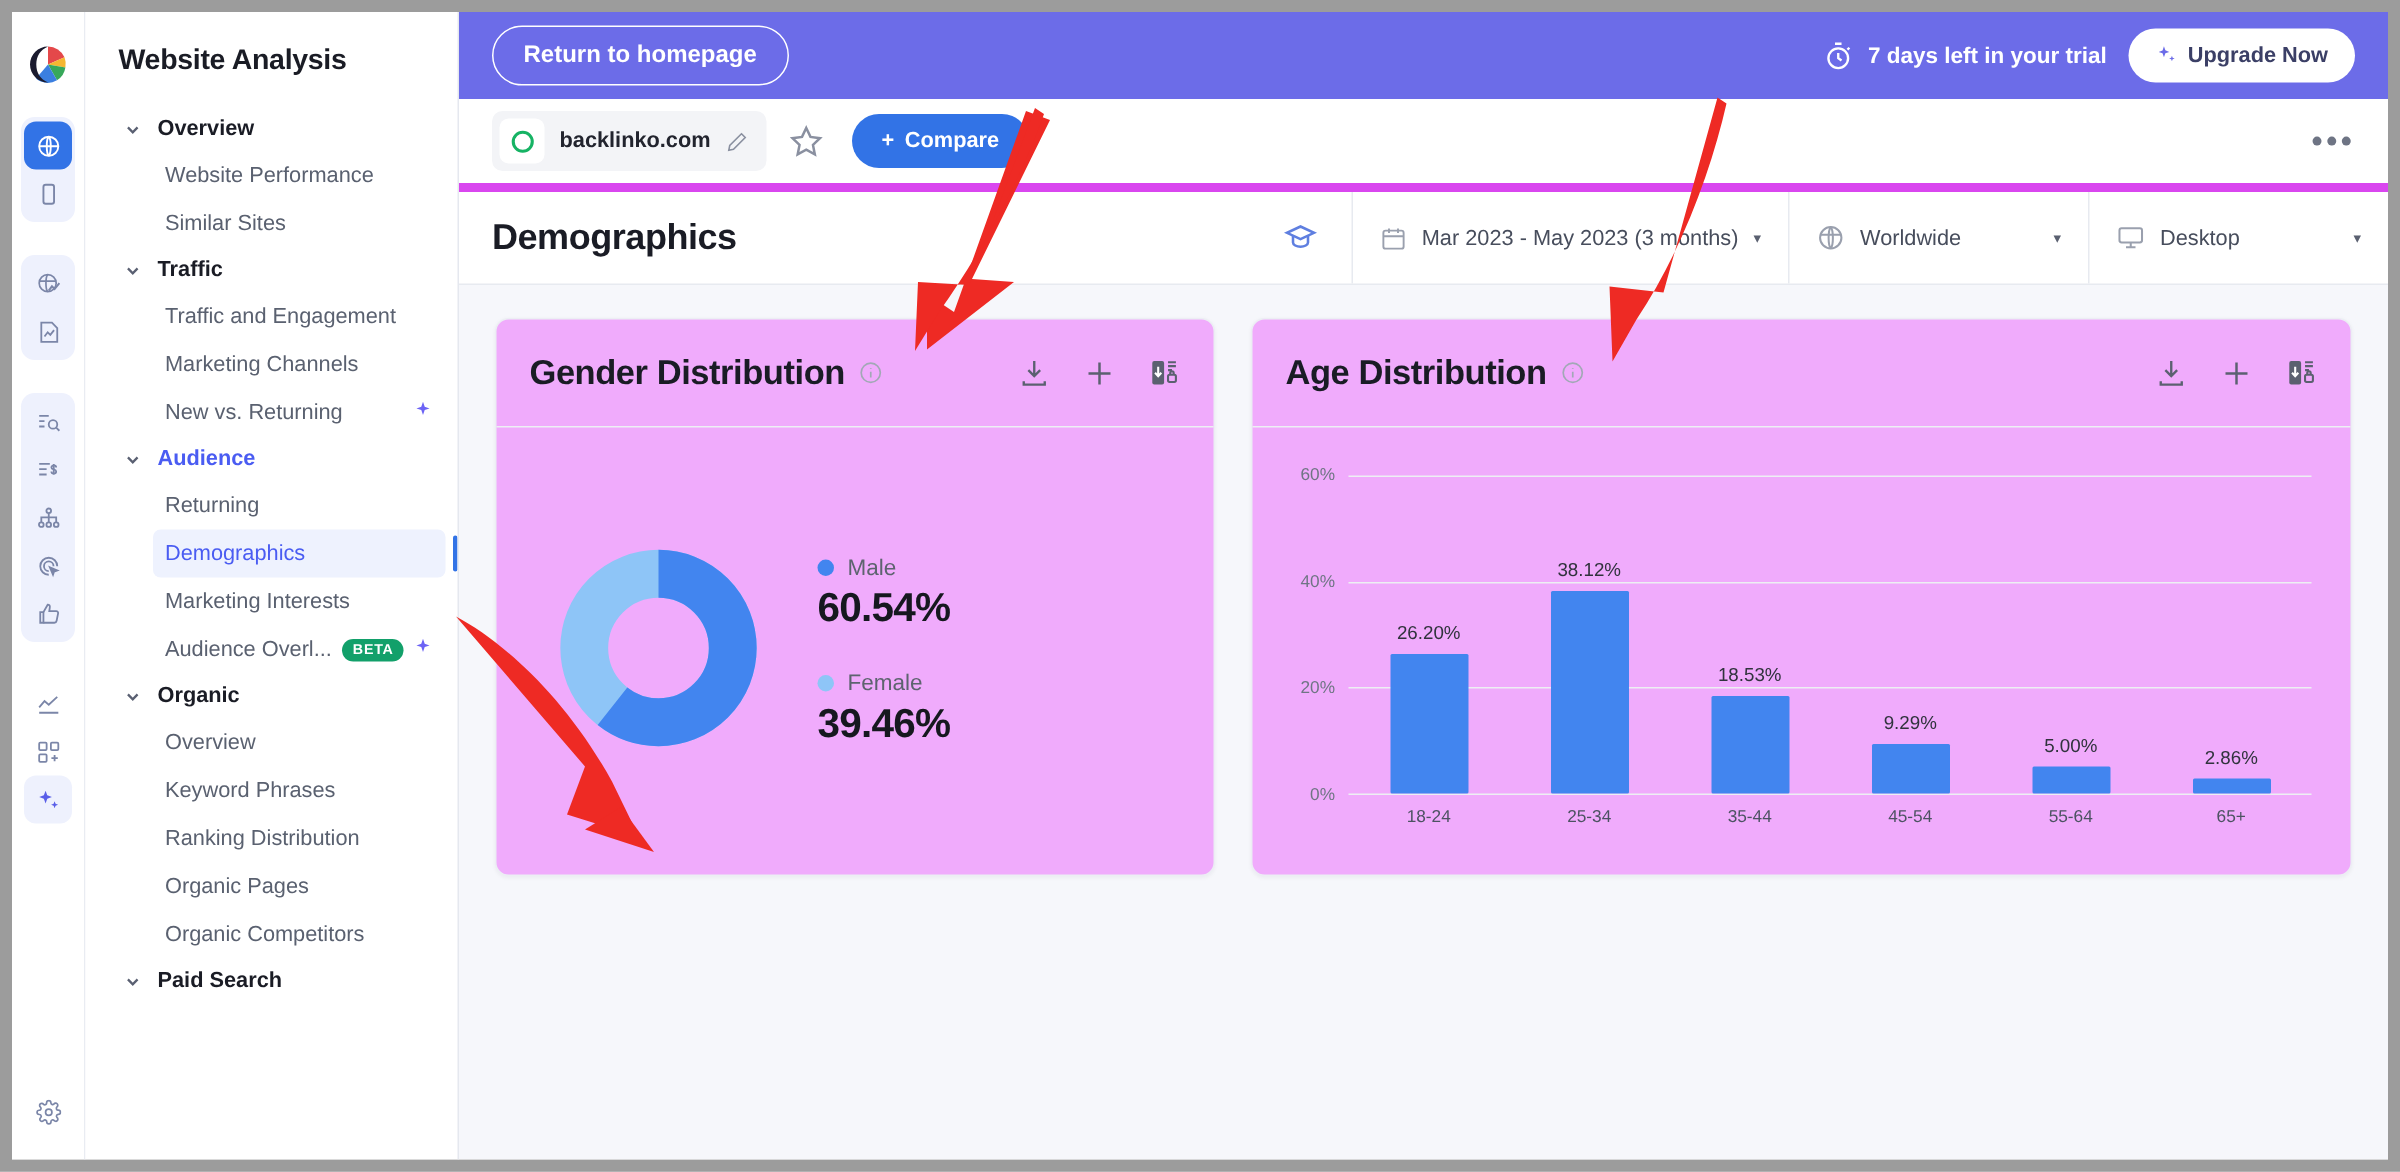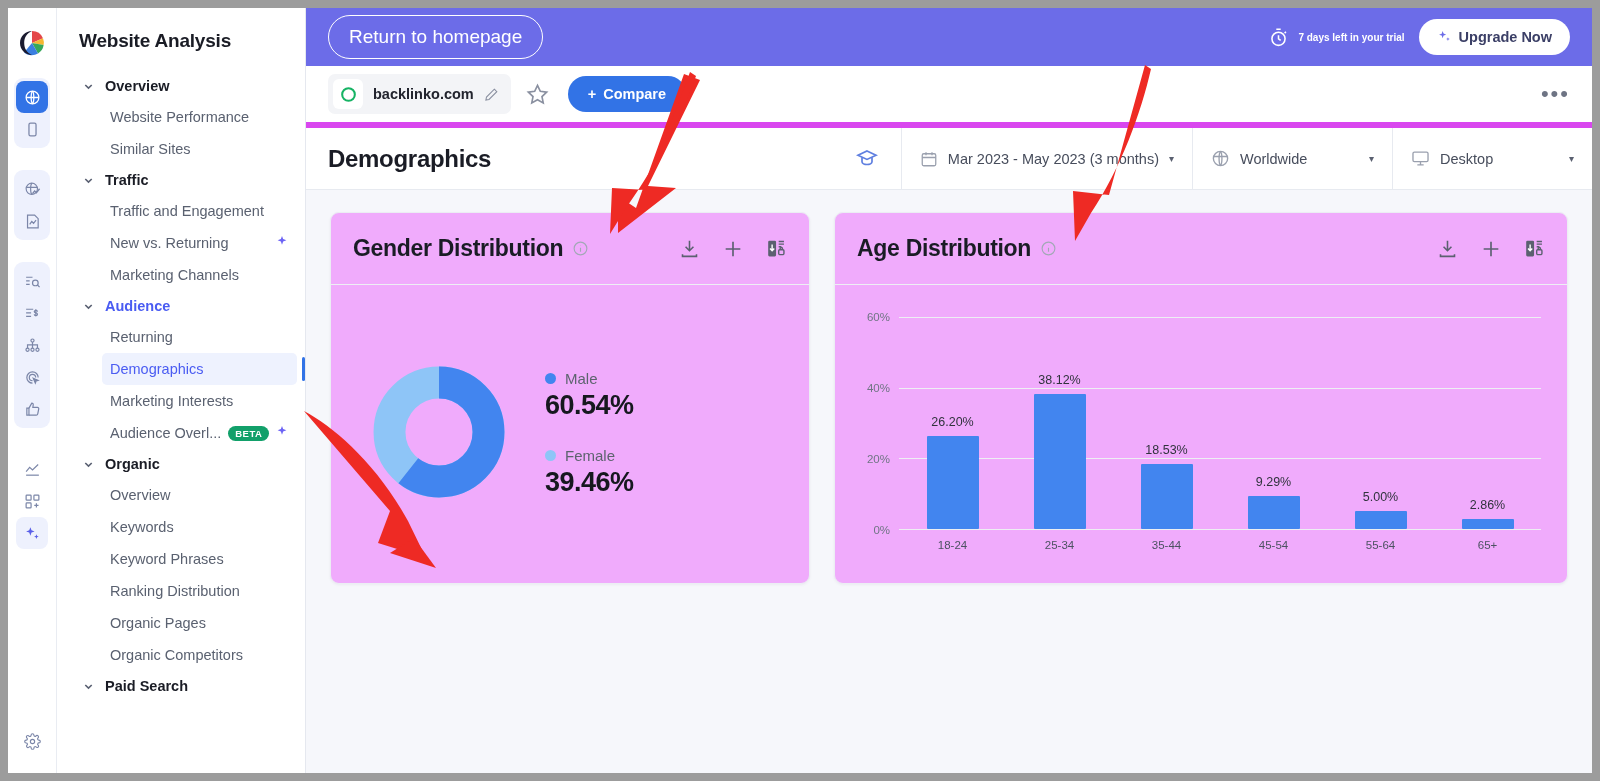--- a/index.html
+++ b/index.html
@@ -82,25 +82,25 @@
 
   
   .main { flex: 1; height: 100%; display: flex; flex-direction: column; background: #f6f7fb; min-width: 0;}
 
   .trial-bar {
     height: 58px; background: #6c6ce8; display: flex; align-items: center;
     padding: 0 22px; flex: 0 0 58px;
   }
   .btn-return {
     border: 1.6px solid #ffffff; border-radius: 22px; color: #fff;
-    font-size: 19px; font-weight: normal; padding: 10px 20px; background: transparent;
+    font-size: 16px; font-weight: bold; padding: 10px 20px; background: transparent;
     cursor: pointer; font-family: inherit;
   }
   .trial-right { margin-left: auto; display: flex; align-items: center; gap: 14px; }
-  .trial-text { color: #fff; font-size: 10px; font-weight: bold; display: flex; align-items: center; gap: 9px;}
+  .trial-text { color: #fff; font-size: 15px; font-weight: bold; display: flex; align-items: center; gap: 9px;}
   .btn-upgrade {
     background: #fff; color: #3b3f66; border: none; border-radius: 22px;
     font-size: 14.5px; font-weight: bold; padding: 10px 18px; cursor: pointer;
     display: flex; gap: 7px; font-family: inherit;
   }
 
   .site-bar {
     height: 62px; flex: 0 0 62px; background: #fff; display: flex; align-items: center;
     padding: 0 22px; border-bottom: 6px solid #d946ef;
   }
@@ -324,27 +324,27 @@
             <svg viewBox="0 0 12 12" width="11" height="11" fill="none" stroke="currentColor" stroke-width="1.7">
               <path d="M2.5 4.3L6 7.8l3.5-3.5"></path>
             </svg>
           </span>
           <span>Traffic</span>
         </div>
         <div class="nav-item">
           <span>Traffic and Engagement</span>
         </div>
         <div class="nav-item">
+          <span>Marketing Channels</span>
+        </div>
+        <div class="nav-item">
           <span>New vs. Returning</span>
           <span class="spark"><svg viewBox="0 0 16 16" width="14" height="14" fill="currentColor">
               <path d="M8 1l1.3 3.7L13 6l-3.7 1.3L8 11 6.7 7.3 3 6l3.7-1.3z"></path>
             </svg></span>
-        </div>
-        <div class="nav-item">
-          <span>Marketing Channels</span>
         </div>
         <div class="nav-group-head sel">
           <span class="chev">
             <svg viewBox="0 0 12 12" width="11" height="11" fill="none" stroke="currentColor" stroke-width="1.7">
               <path d="M2.5 4.3L6 7.8l3.5-3.5"></path>
             </svg>
           </span>
           <span>Audience</span>
         </div>
         <div class="nav-item">
@@ -367,23 +367,20 @@
         <div class="nav-group-head">
           <span class="chev">
             <svg viewBox="0 0 12 12" width="11" height="11" fill="none" stroke="currentColor" stroke-width="1.7">
               <path d="M2.5 4.3L6 7.8l3.5-3.5"></path>
             </svg>
           </span>
           <span>Organic</span>
         </div>
         <div class="nav-item">
           <span>Overview</span>
-        </div>
-        <div class="nav-item">
-          <span>Keywords</span>
         </div>
         <div class="nav-item">
           <span>Keyword Phrases</span>
         </div>
         <div class="nav-item">
           <span>Ranking Distribution</span>
         </div>
         <div class="nav-item">
           <span>Organic Pages</span>
         </div>

